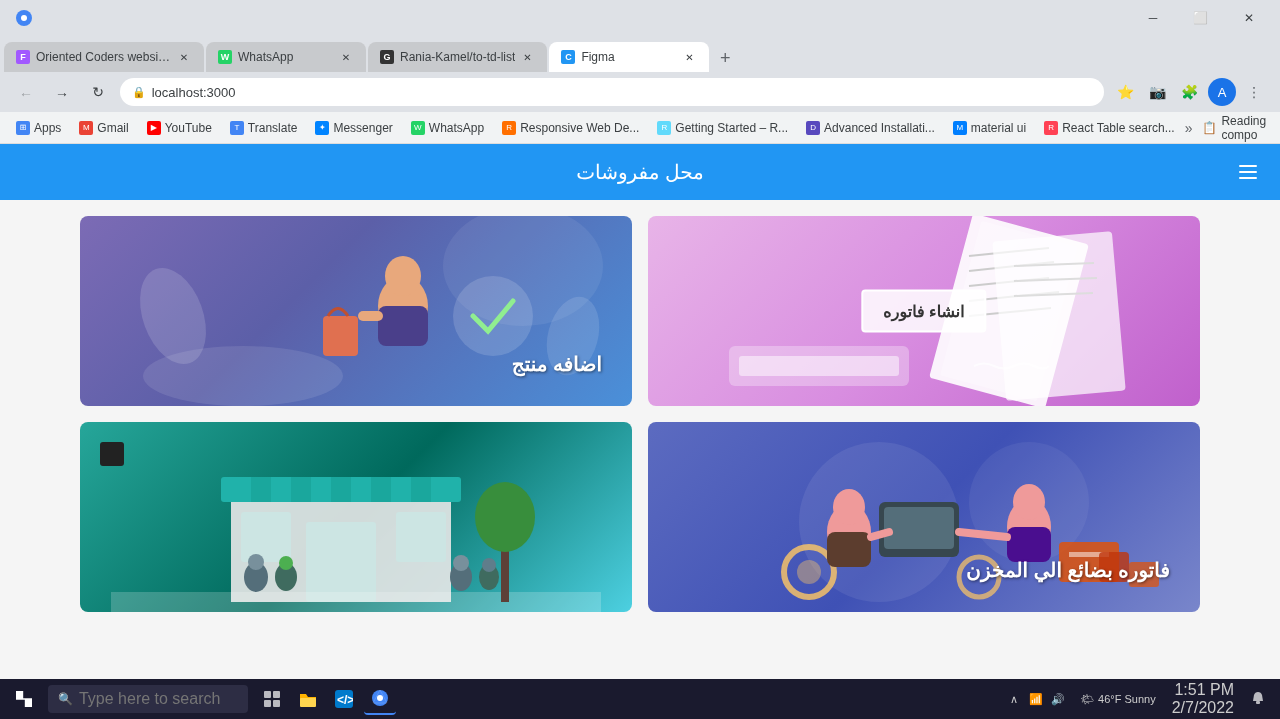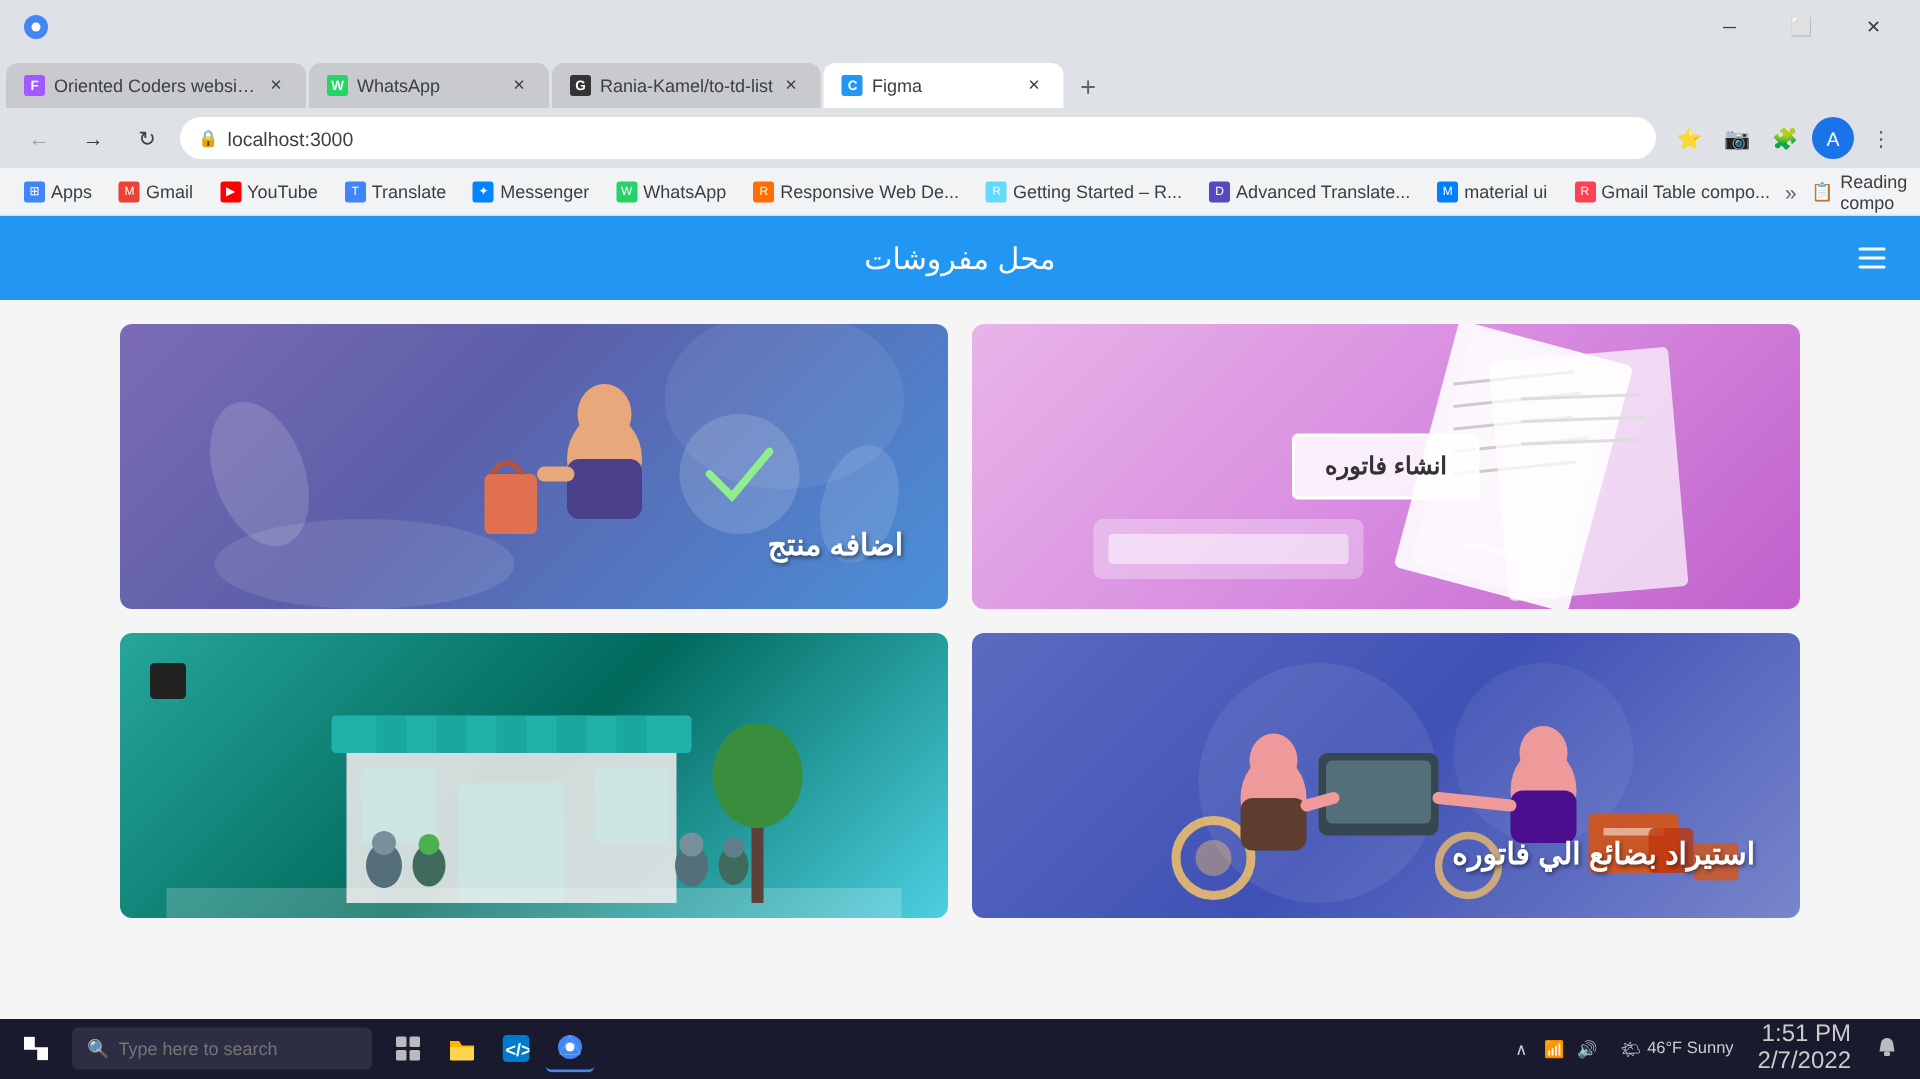--- a/index.html
+++ b/index.html
@@ -561,29 +561,29 @@
   <div class="bookmark-item">
     <div class="bookmark-favicon" style="background:#ff6f00; display:flex; align-items:center; justify-content:center; color:white; font-size:8px;">R</div>
     <span>Responsive Web De...</span>
   </div>
   <div class="bookmark-item">
     <div class="bookmark-favicon" style="background:#61dafb; display:flex; align-items:center; justify-content:center; color:white; font-size:8px;">R</div>
     <span>Getting Started – R...</span>
   </div>
   <div class="bookmark-item">
     <div class="bookmark-favicon" style="background:#5849be; display:flex; align-items:center; justify-content:center; color:white; font-size:8px;">D</div>
-    <span>Advanced Translate...</span>
+    <span>Advanced Installati...</span>
   </div>
   <div class="bookmark-item">
     <div class="bookmark-favicon" style="background:#007fff; display:flex; align-items:center; justify-content:center; color:white; font-size:8px;">M</div>
     <span>material ui</span>
   </div>
   <div class="bookmark-item">
     <div class="bookmark-favicon" style="background:#ff4154; display:flex; align-items:center; justify-content:center; color:white; font-size:8px;">R</div>
-    <span>Gmail Table compo...</span>
+    <span>React Table search...</span>
   </div>
 
   <div class="more-bookmarks">»</div>
 
   <div class="reading-list-btn">
     <span>📋</span>
     <span>Reading compo</span>
   </div>
 </div>
 
@@ -719,38 +719,38 @@
         <rect x="205" y="85" width="70" height="42" rx="4" fill="#546e7a"></rect>
 
         <line x1="192" y1="115" x2="210" y2="110" stroke="#ef9a9a" stroke-width="8" stroke-linecap="round"></line>
         <line x1="328" y1="115" x2="280" y2="110" stroke="#ef9a9a" stroke-width="8" stroke-linecap="round"></line>
 
         <rect x="380" y="120" width="60" height="40" rx="4" fill="#e65100" opacity="0.8"></rect>
         <rect x="390" y="130" width="40" height="5" fill="rgba(255,255,255,0.5)"></rect>
         <rect x="420" y="130" width="30" height="30" rx="4" fill="#bf360c" opacity="0.8"></rect>
         <rect x="450" y="140" width="30" height="25" rx="3" fill="#e65100" opacity="0.7"></rect>
       </svg>
-      <span class="card-label card-label-4">استيراد بضائع الي فاتوره</span>
+      <span class="card-label card-label-4">فاتوره بضائع الي المخزن</span>
     </div>
 
   </div>
 </div>
 
 <div class="status-bar">
   <span>localhost:3000/receipt/create</span>
 </div>
 
 <div class="taskbar">
   <div class="taskbar-start">
     <div class="start-icon"></div>
   </div>
 
   <div class="taskbar-search">
     <span style="color:#999; font-size:12px;">🔍</span>
-    <input type="text" style="background: none; border: none; outline: none; color: rgb(170, 170, 170); font-size: 12px; width: 150px;" placeholder="Type here to search">
+    <input type="text" style="background: none; border: none; outline: none; color: rgb(170, 170, 170); font-size: 16px; width: 150px;" placeholder="Type here to search">
   </div>
 
   <div class="taskbar-icons">
 
     <div class="taskbar-icon">
       <svg width="18" height="18" viewBox="0 0 18 18">
         <rect x="1" y="1" width="7" height="7" rx="1" fill="white" opacity="0.7"></rect>
         <rect x="10" y="1" width="7" height="7" rx="1" fill="white" opacity="0.7"></rect>
         <rect x="1" y="10" width="7" height="7" rx="1" fill="white" opacity="0.7"></rect>
         <rect x="10" y="10" width="7" height="7" rx="1" fill="white" opacity="0.7"></rect>

